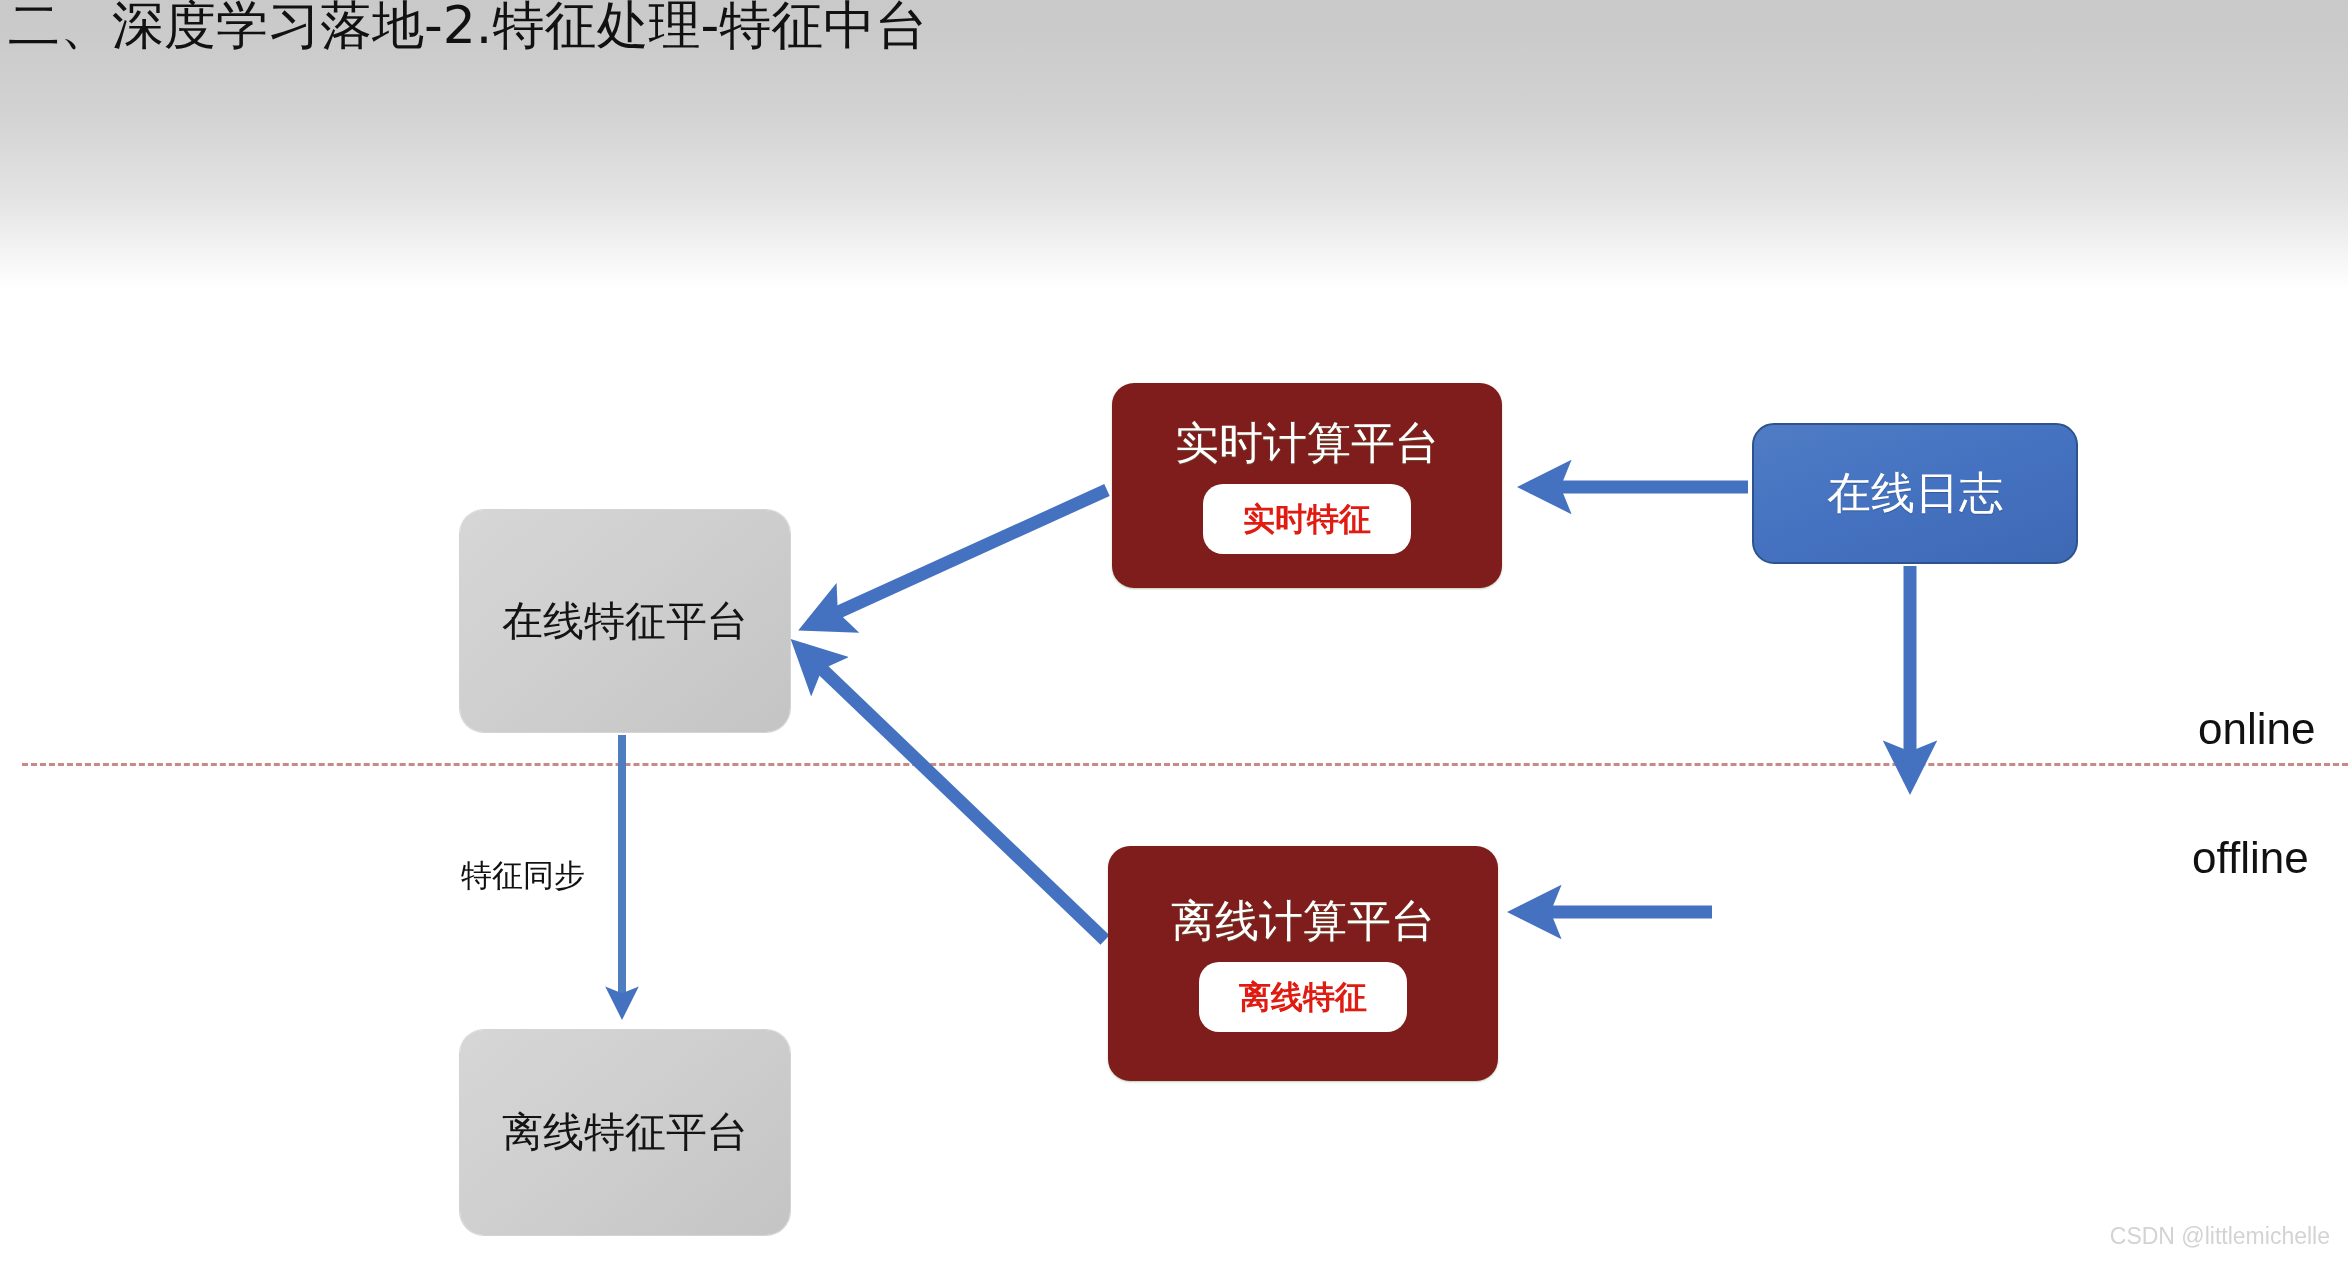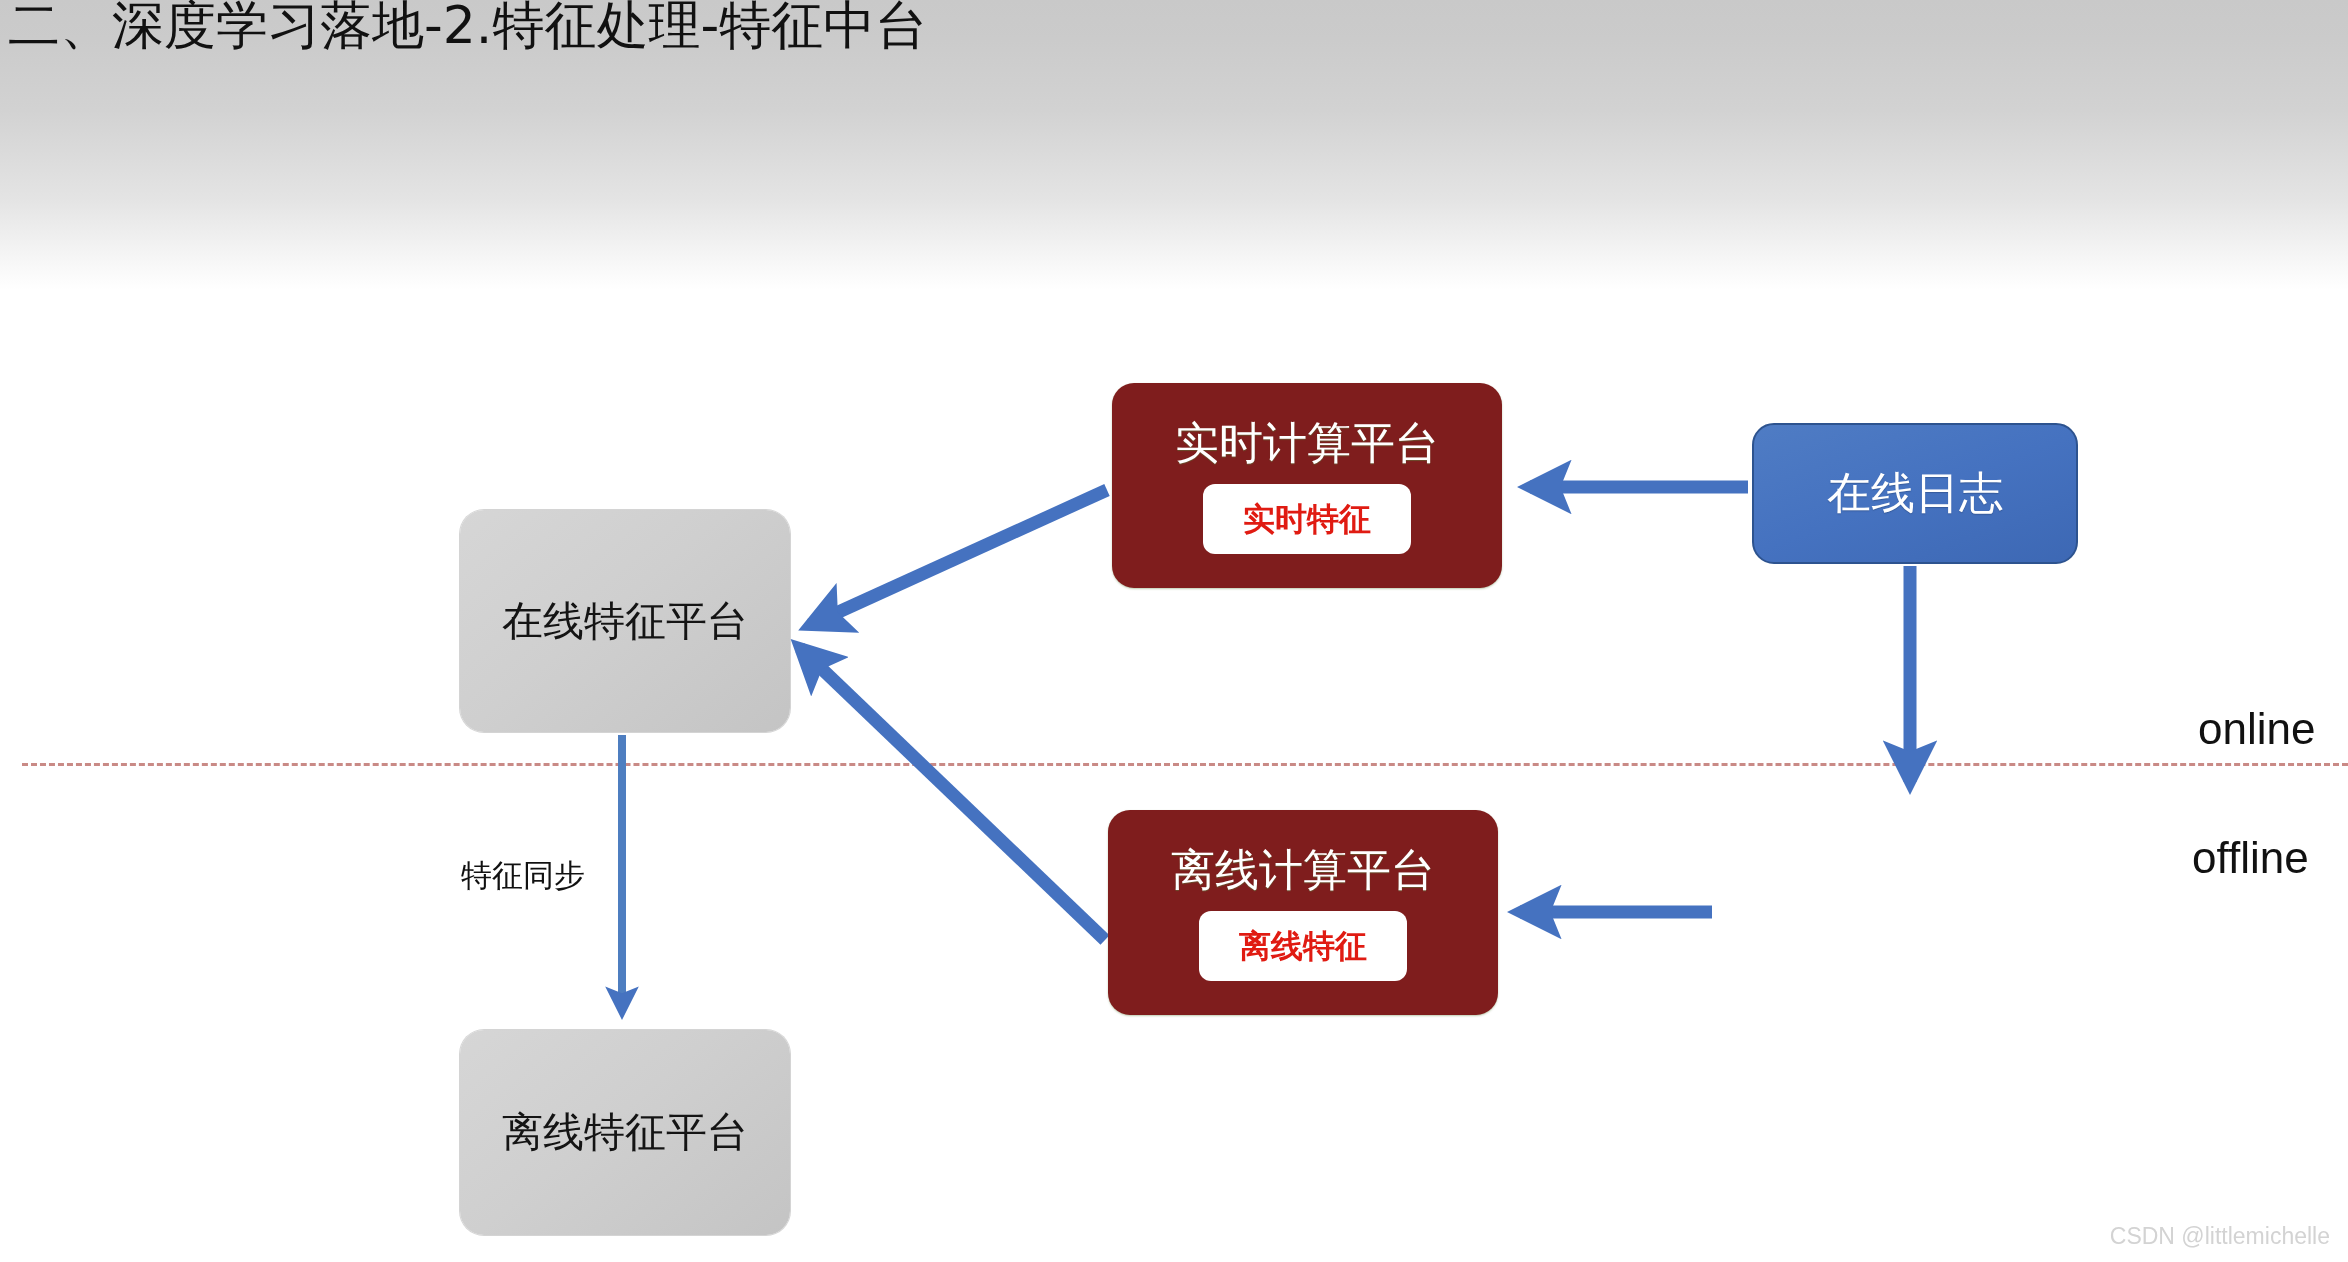--- a/index.html
+++ b/index.html
@@ -81,21 +81,21 @@
   }
   .node-green .node-title {
     font-size: 44px;
     line-height: 1.1;
     color: #ffffff;
     text-shadow: 0 1px 1px rgba(90,120,60,0.55);
     margin-top: 2px;
   }
   .feature-chip {
     background: #ffffff;
-    border-radius: 12px;
+    border-radius: 20px;
     color: #e01b12;
     font-size: 32px;
     font-weight: bold;
     line-height: 1;
     padding: 19px 40px;
     margin-top: 16px;
     white-space: nowrap;
   }
 
   
@@ -202,21 +202,21 @@
 
   <div class="node node-gray" style="left:460px; top:1030px; width:330px; height:205px;">
     <div class="node-label">离线特征平台</div>
   </div>
 
   <div class="node node-green" style="left:1112px; top:383px; width:390px; height:205px;">
     <div class="node-title">实时计算平台</div>
     <div class="feature-chip">实时特征</div>
   </div>
 
-  <div class="node node-green" style="left:1108px; top:810px; width:390px; height:205px;">
+  <div class="node node-green" style="left:1108px; top:846px; width:390px; height:235px;">
     <div class="node-title">离线计算平台</div>
     <div class="feature-chip">离线特征</div>
   </div>
 
   <div class="node node-blue-dark" style="left:1752px; top:423px; width:326px; height:141px;">
     <div class="node-label">在线日志</div>
   </div>
 
 
   <div class="plain-label" id="label-sync" style="left:461px; top:855px;">特征同步</div>

